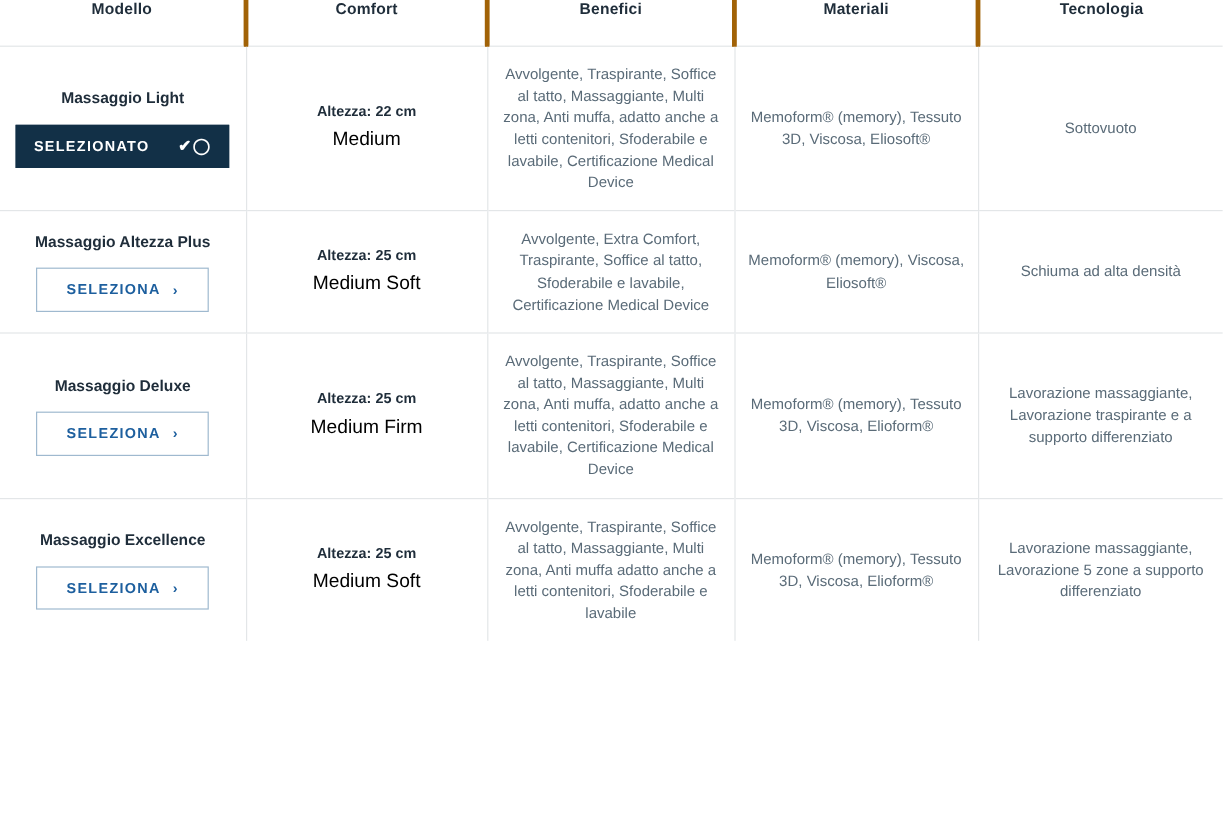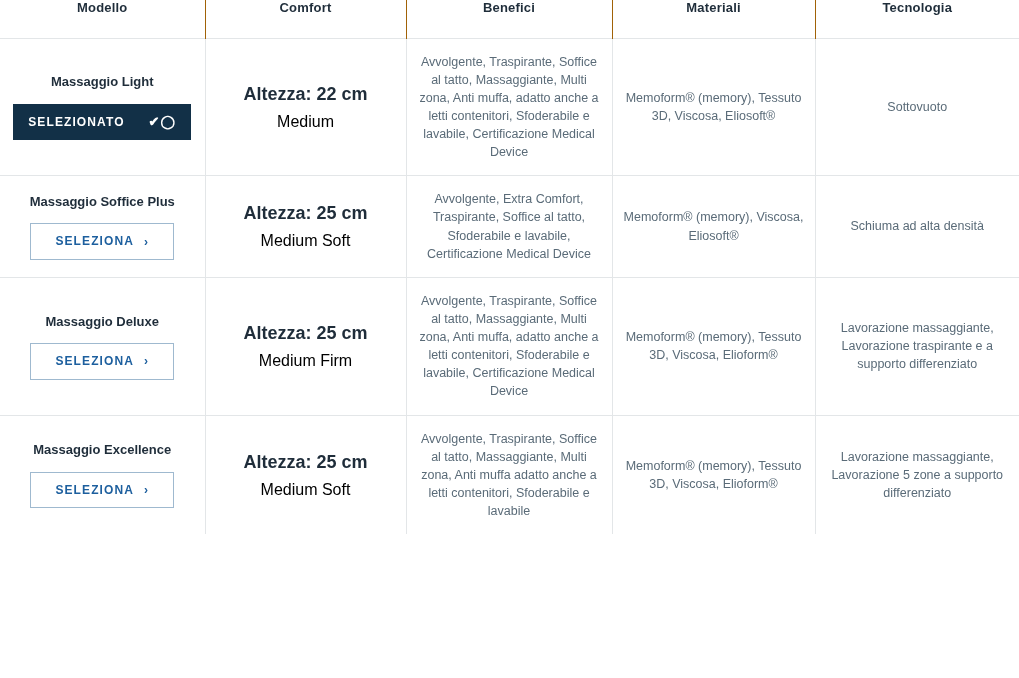--- a/index.html
+++ b/index.html
@@ -26,21 +26,21 @@
   .comparison-table col.c-materiali { width: 203px; }
   .comparison-table col.c-tecnologia { width: 204px; }
 
   thead th {
     font-size: 13px;
     font-weight: bold;
     color: #1f2d3a;
     text-align: center;
     padding: 0 6px 14px 6px;
     vertical-align: top;
-    border-right: 1px solid #a16207;
+    border-right: 4px solid #a16207;
     letter-spacing: 0.2px;
   }
   thead th:last-child { border-right: none; }
   thead tr { height: 38px; }
 
   tbody td {
     border-top: 1px solid #e3e6e8;
     border-right: 1px solid #e3e6e8;
     text-align: center;
     vertical-align: middle;
@@ -96,21 +96,21 @@
     font-size: 12px;
     font-weight: bold;
     margin-left: 10px;
     line-height: 1;
   }
 
   .comfort-height {
     display: block;
     font-weight: bold;
     color: #1f2d3a;
-    font-size: 18px;
+    font-size: 12px;
     margin-bottom: 3px;
   }
   .comfort-level { display: block; color: #000000; font-size: 16px; }
 
   .benefit-text { display: block; }
 </style>
 </head>
 <body>
 
 <table class="comparison-table">
@@ -150,21 +150,21 @@
       <td>
         <span>Memoform® (memory), Tessuto 3D, Viscosa, Eliosoft®</span>
       </td>
       <td>
         <span>Sottovuoto</span>
       </td>
     </tr>
 
     <tr>
       <td class="cell-model">
-        <span class="model-name">Massaggio Soffice Plus</span>
+        <span class="model-name">Massaggio Altezza Plus</span>
         <span class="btn-select">
           <span>SELEZIONA</span>
           <span class="chev-icon">›</span>
         </span>
       </td>
       <td>
         <span class="comfort-height">Altezza: 25 cm</span>
         <span class="comfort-level">Medium Soft</span>
       </td>
       <td>

